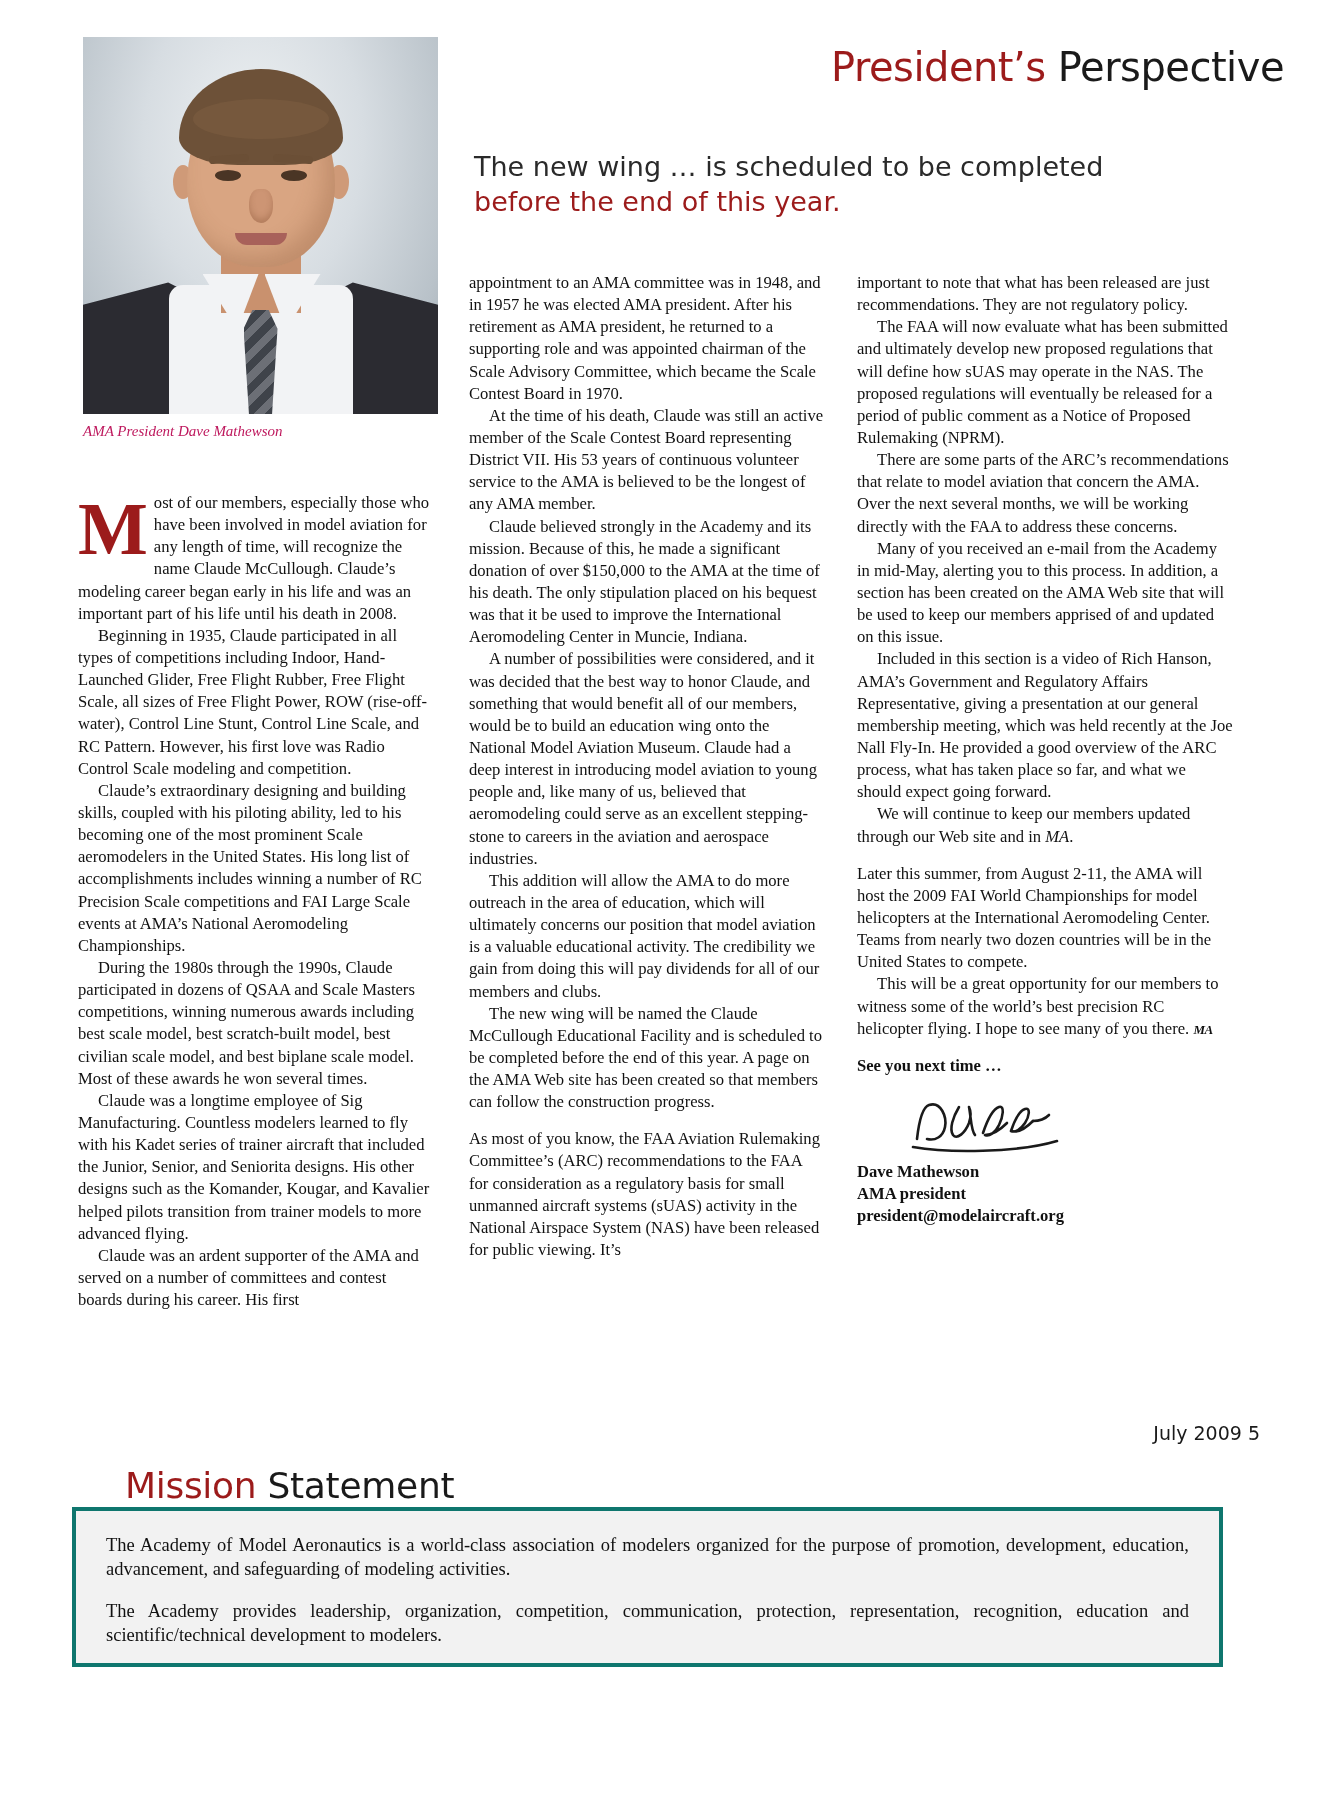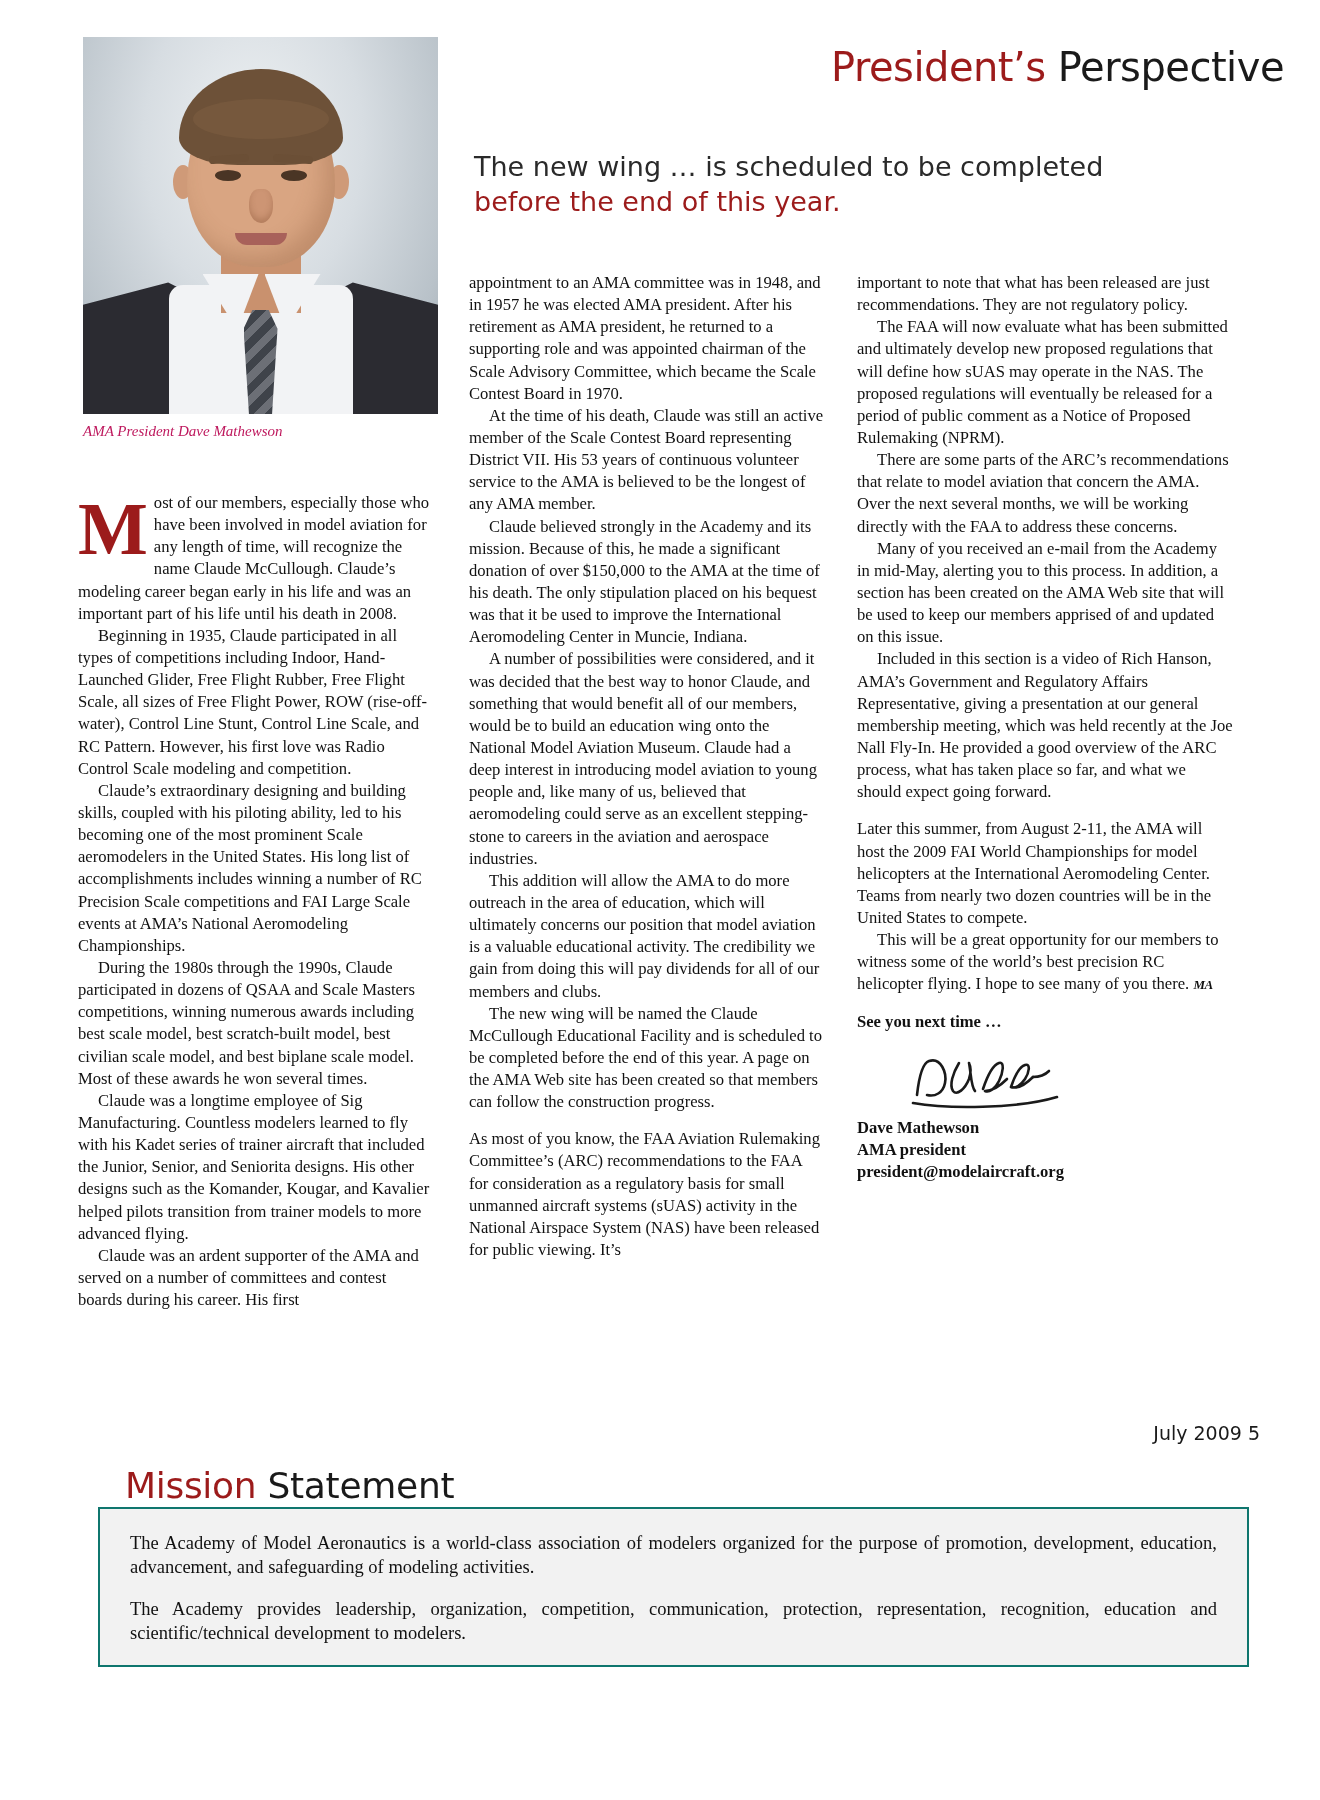--- a/index.html
+++ b/index.html
@@ -261,26 +261,26 @@
     top: 1465px;
     font-family: "DejaVu Sans", sans-serif;
     font-size: 36px;
     letter-spacing: -0.3px;
   }
   .mission-head .red { color: #9c1b1b; }
   .mission-head .black { color: #1a1a1a; }
 
   .mission-box {
     position: absolute;
-    left: 98px;
+    left: 72px;
     top: 1507px;
     width: 1151px;
     height: 160px;
     background: #f2f2f2;
-    border: 2px solid #0f766e;
+    border: 4px solid #0f766e;
     box-sizing: border-box;
     padding: 22px 30px 16px 30px;
   }
   .mission-box p {
     margin: 0;
     font-size: 18.5px;
     line-height: 1.32;
     text-align: justify;
     color: #111;
   }
@@ -354,20 +354,21 @@
     <div class="gap"></div>
     <p class="noindent"><span class="bold-lead">As most of</span><span> you know, the FAA Aviation Rulemaking Committee’s (ARC) recommendations to the FAA for consideration as a regulatory basis for small unmanned aircraft systems (sUAS) activity in the National Airspace System (NAS) have been released for public viewing. It’s</span></p>
   </div>
 
   <div class="col" id="col3">
     <p class="noindent">important to note that what has been released are just recommendations. They are not regulatory policy.</p>
     <p>The FAA will now evaluate what has been submitted and ultimately develop new proposed regulations that will define how sUAS may operate in the NAS. The proposed regulations will eventually be released for a period of public comment as a Notice of Proposed Rulemaking (NPRM).</p>
     <p>There are some parts of the ARC’s recommendations that relate to model aviation that concern the AMA. Over the next several months, we will be working directly with the FAA to address these concerns.</p>
     <p>Many of you received an e-mail from the Academy in mid-May, alerting you to this process. In addition, a section has been created on the AMA Web site that will be used to keep our members apprised of and updated on this issue.</p>
     <p>Included in this section is a video of Rich Hanson, AMA’s Government and Regulatory Affairs Representative, giving a presentation at our general membership meeting, which was held recently at the Joe Nall Fly-In. He provided a good overview of the ARC process, what has taken place so far, and what we should expect going forward.</p>
+    <p><span>We will continue to keep our members updated through our Web site and in </span><span class="ital">MA</span><span>.</span></p>
     <div class="gap"></div>
     <p class="noindent"><span class="bold-lead">Later this summer,</span><span> from August 2-11, the AMA will host the 2009 FAI World Championships for model helicopters at the International Aeromodeling Center. Teams from nearly two dozen countries will be in the United States to compete.</span></p>
     <p><span>This will be a great opportunity for our members to witness some of the world’s best precision RC helicopter flying. I hope to see many of you there.</span> <span class="ma-mark">MA</span></p>
     <div class="gap"></div>
     <p class="noindent signoff">See you next time …</p>
 
     <div class="signature">
       <svg class="sig-svg" width="240" height="70" viewBox="0 0 240 70">
         <g fill="none" stroke="#1a1a1a" stroke-width="2.6" stroke-linecap="round" stroke-linejoin="round">
           <path d="M10,48 C12,30 16,16 22,14 C34,10 40,26 38,36 C36,46 28,50 20,48"></path>

